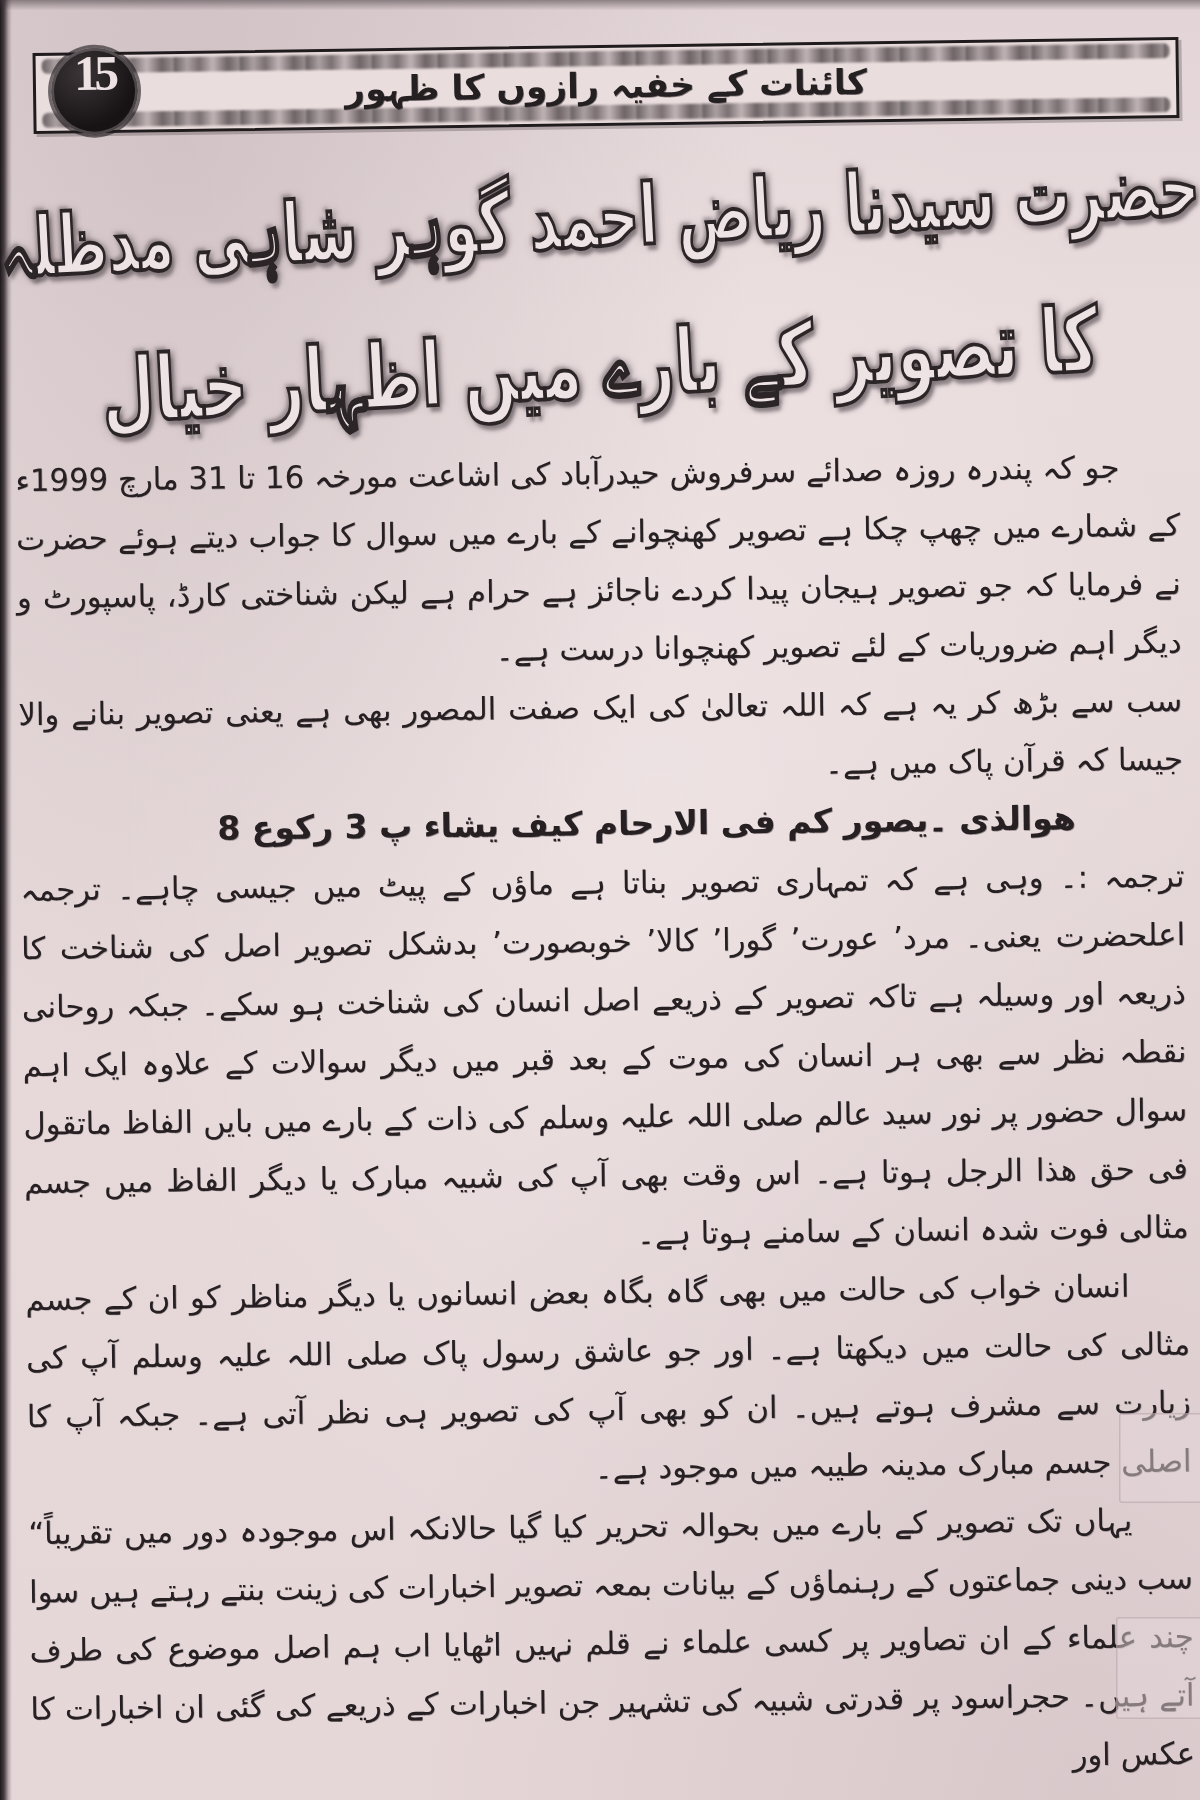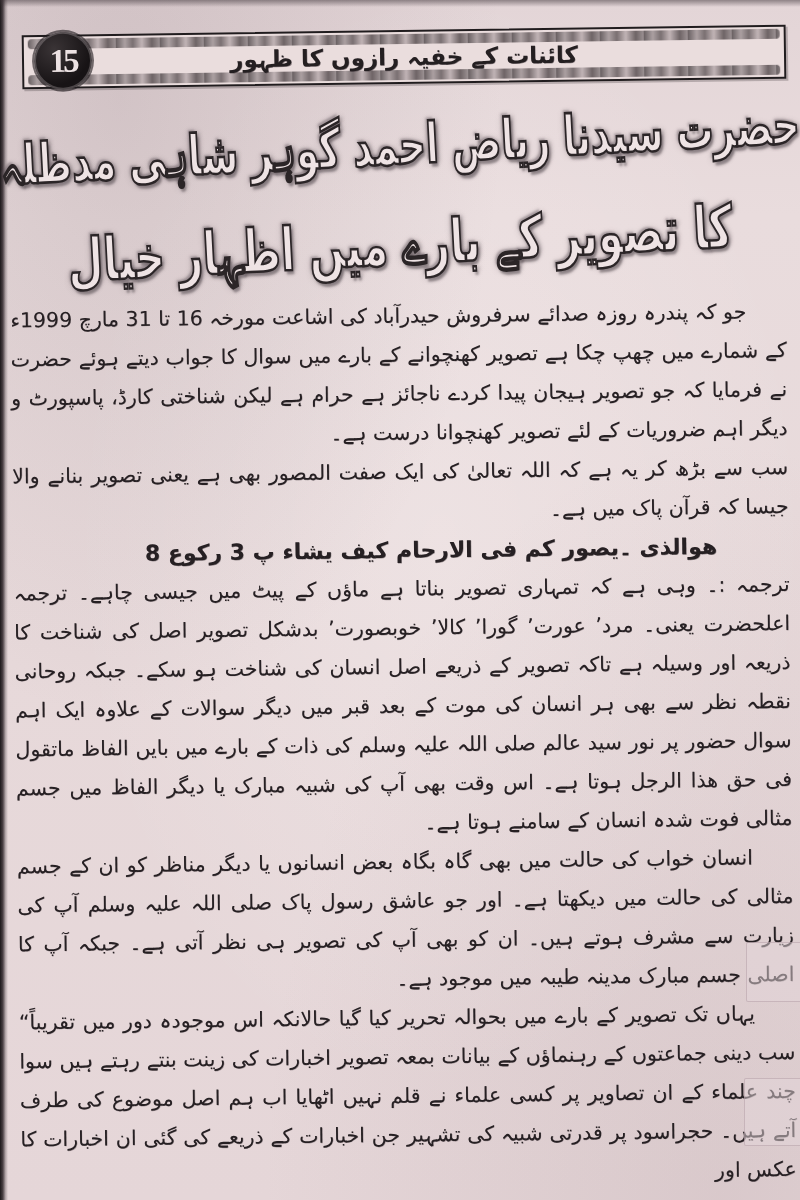--- a/index.html
+++ b/index.html
@@ -50,21 +50,21 @@
   .header-title{
     position:absolute;left:0;right:0;top:0;height:50px;
     display:flex;align-items:center;justify-content:center;
     direction:rtl;font-size:23px;font-weight:bold;color:#241f21;
     text-shadow:.5px .5px 0 rgba(40,30,35,.5);
     letter-spacing:1px;
   }
   .page-number-badge{
     position:absolute;left:10px;top:-5px;width:58px;height:58px;border-radius:50%;
     background:radial-gradient(circle at 35% 30%, #3a3436 0%, #171315 65%);
-    display:flex;align-items:center;justify-content:center;
+    display:flex;justify-content:center;
     box-shadow:0 0 0 2px rgba(30,25,28,.6), inset 0 0 0 2px rgba(230,220,222,.25);
   }
   .page-number-badge span{
     font-family:"Liberation Serif",serif;font-weight:bold;font-size:33px;color:#ece2e3;
     letter-spacing:-3px;
   }
 
   
   .article-title{position:absolute;top:96px;left:0;width:800px;text-align:center;}
   .title-line{

